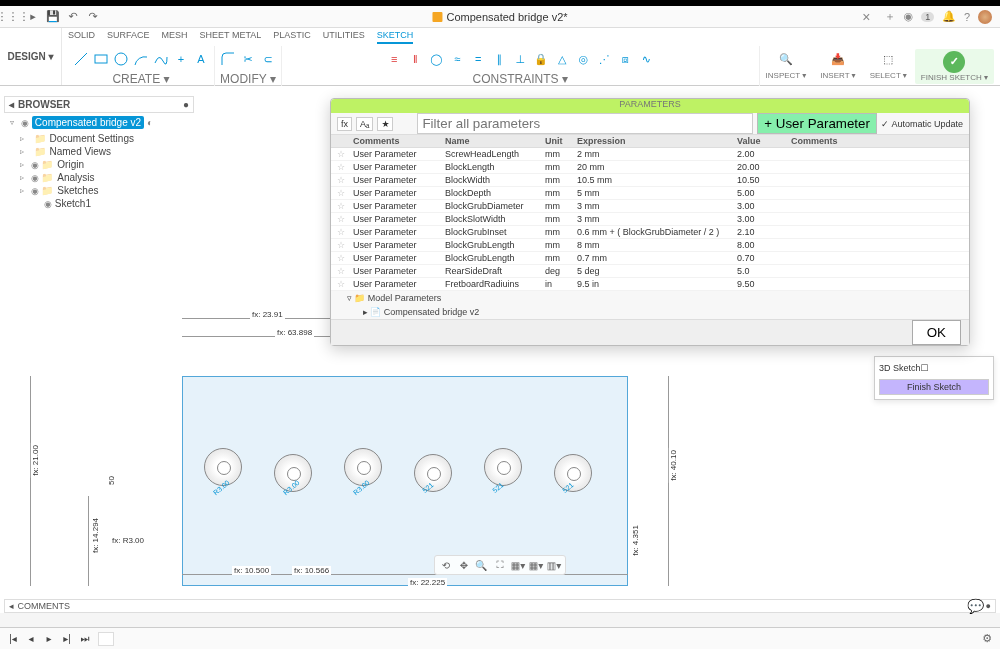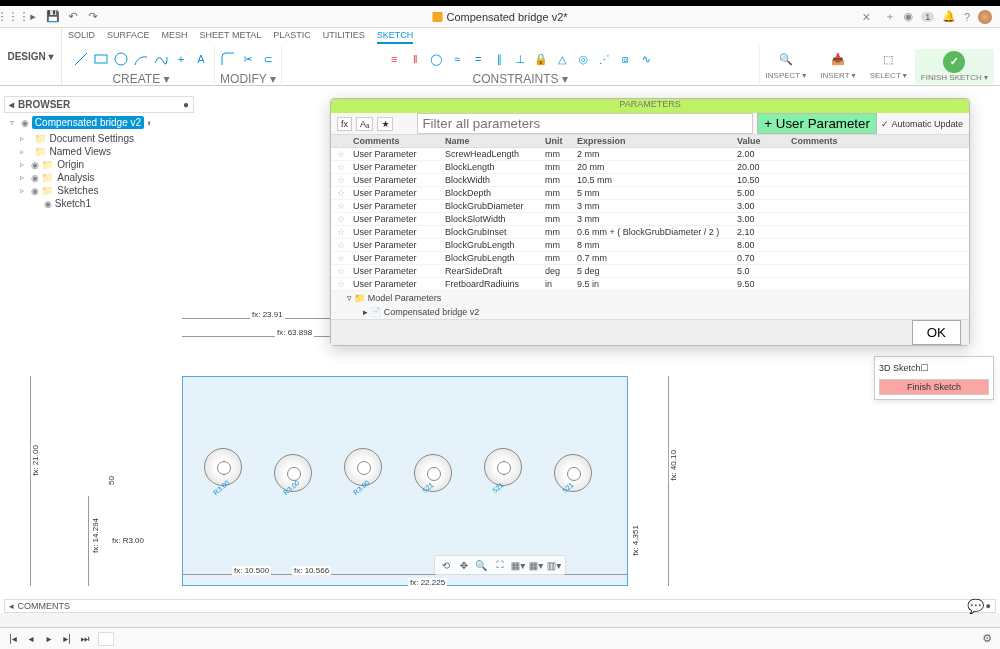--- a/index.html
+++ b/index.html
@@ -44,21 +44,21 @@
   .canvas { position:absolute; left:0; right:0; top:0; bottom:0; background:#fff; }
   .sketch-area { position:absolute; left:182px; top:290px; width:446px; height:210px; background:#e5f2fa; border:1px solid #4aa3d8; opacity:0.95; }
   .dimline { position:absolute; background:#999; }
   .dimtext { position:absolute; font-size:8px; color:#333; background:#fff; padding:0 2px; }
   .tuner { position:absolute; width:38px; height:38px; border:1px solid #888; border-radius:50%; background:radial-gradient(circle, #fff 30%, #eee 60%, #ddd); }
   .tuner::after { content:''; position:absolute; width:12px; height:12px; border:1px solid #888; border-radius:50%; left:12px; top:12px; }
   .tuner-lbl { position:absolute; font-size:7px; color:#0696d7; transform:rotate(-40deg); }
 
   .options-panel { position:absolute; right:6px; top:270px; width:120px; background:#fff; border:1px solid #ccc; box-shadow:0 2px 6px rgba(0,0,0,.1); padding:4px; font-size:9px; }
   .op-row { display:flex; padding:2px 0; }
-  .op-btn { background:#fca5a5; border:1px solid #ccc; padding:2px 10px; text-align:center; margin-top:4px; }
+  .op-btn { background:#c4b5fd; border:1px solid #ccc; padding:2px 10px; text-align:center; margin-top:4px; }
 
   .params { position:absolute; left:330px; top:12px; width:640px; height:248px; background:#f7f7f7; border:1px solid #bbb; border-radius:4px; box-shadow:0 4px 16px rgba(0,0,0,.2); display:flex; flex-direction:column; font-size:9px; }
   .p-title { height:14px; text-align:center; color:#777; font-size:9px; background:#bef264; border-radius:4px 4px 0 0; }
   .p-toolbar { height:22px; display:flex; align-items:center; gap:4px; padding:0 6px; border-bottom:1px solid #ddd; }
   .p-filter { flex:1; border:1px solid #ccc; padding:2px 4px; background:#fff; color:#888;margin-left:20px; }
   .p-upbtn { border:1px solid #bbb; background:#86efac; padding:2px 6px; }
   .p-hdr, .p-row { display:grid; grid-template-columns: 16px 92px 100px 32px 160px 54px auto; padding:1px 6px; align-items:center; }
   .p-hdr { background:#eaeaea; border-bottom:1px solid #ddd; color:#555; font-weight:600; }
   .p-body { flex:1; overflow:auto; background:#fff; }
   .p-row { border-bottom:1px solid #f2f2f2; color:#333; }

